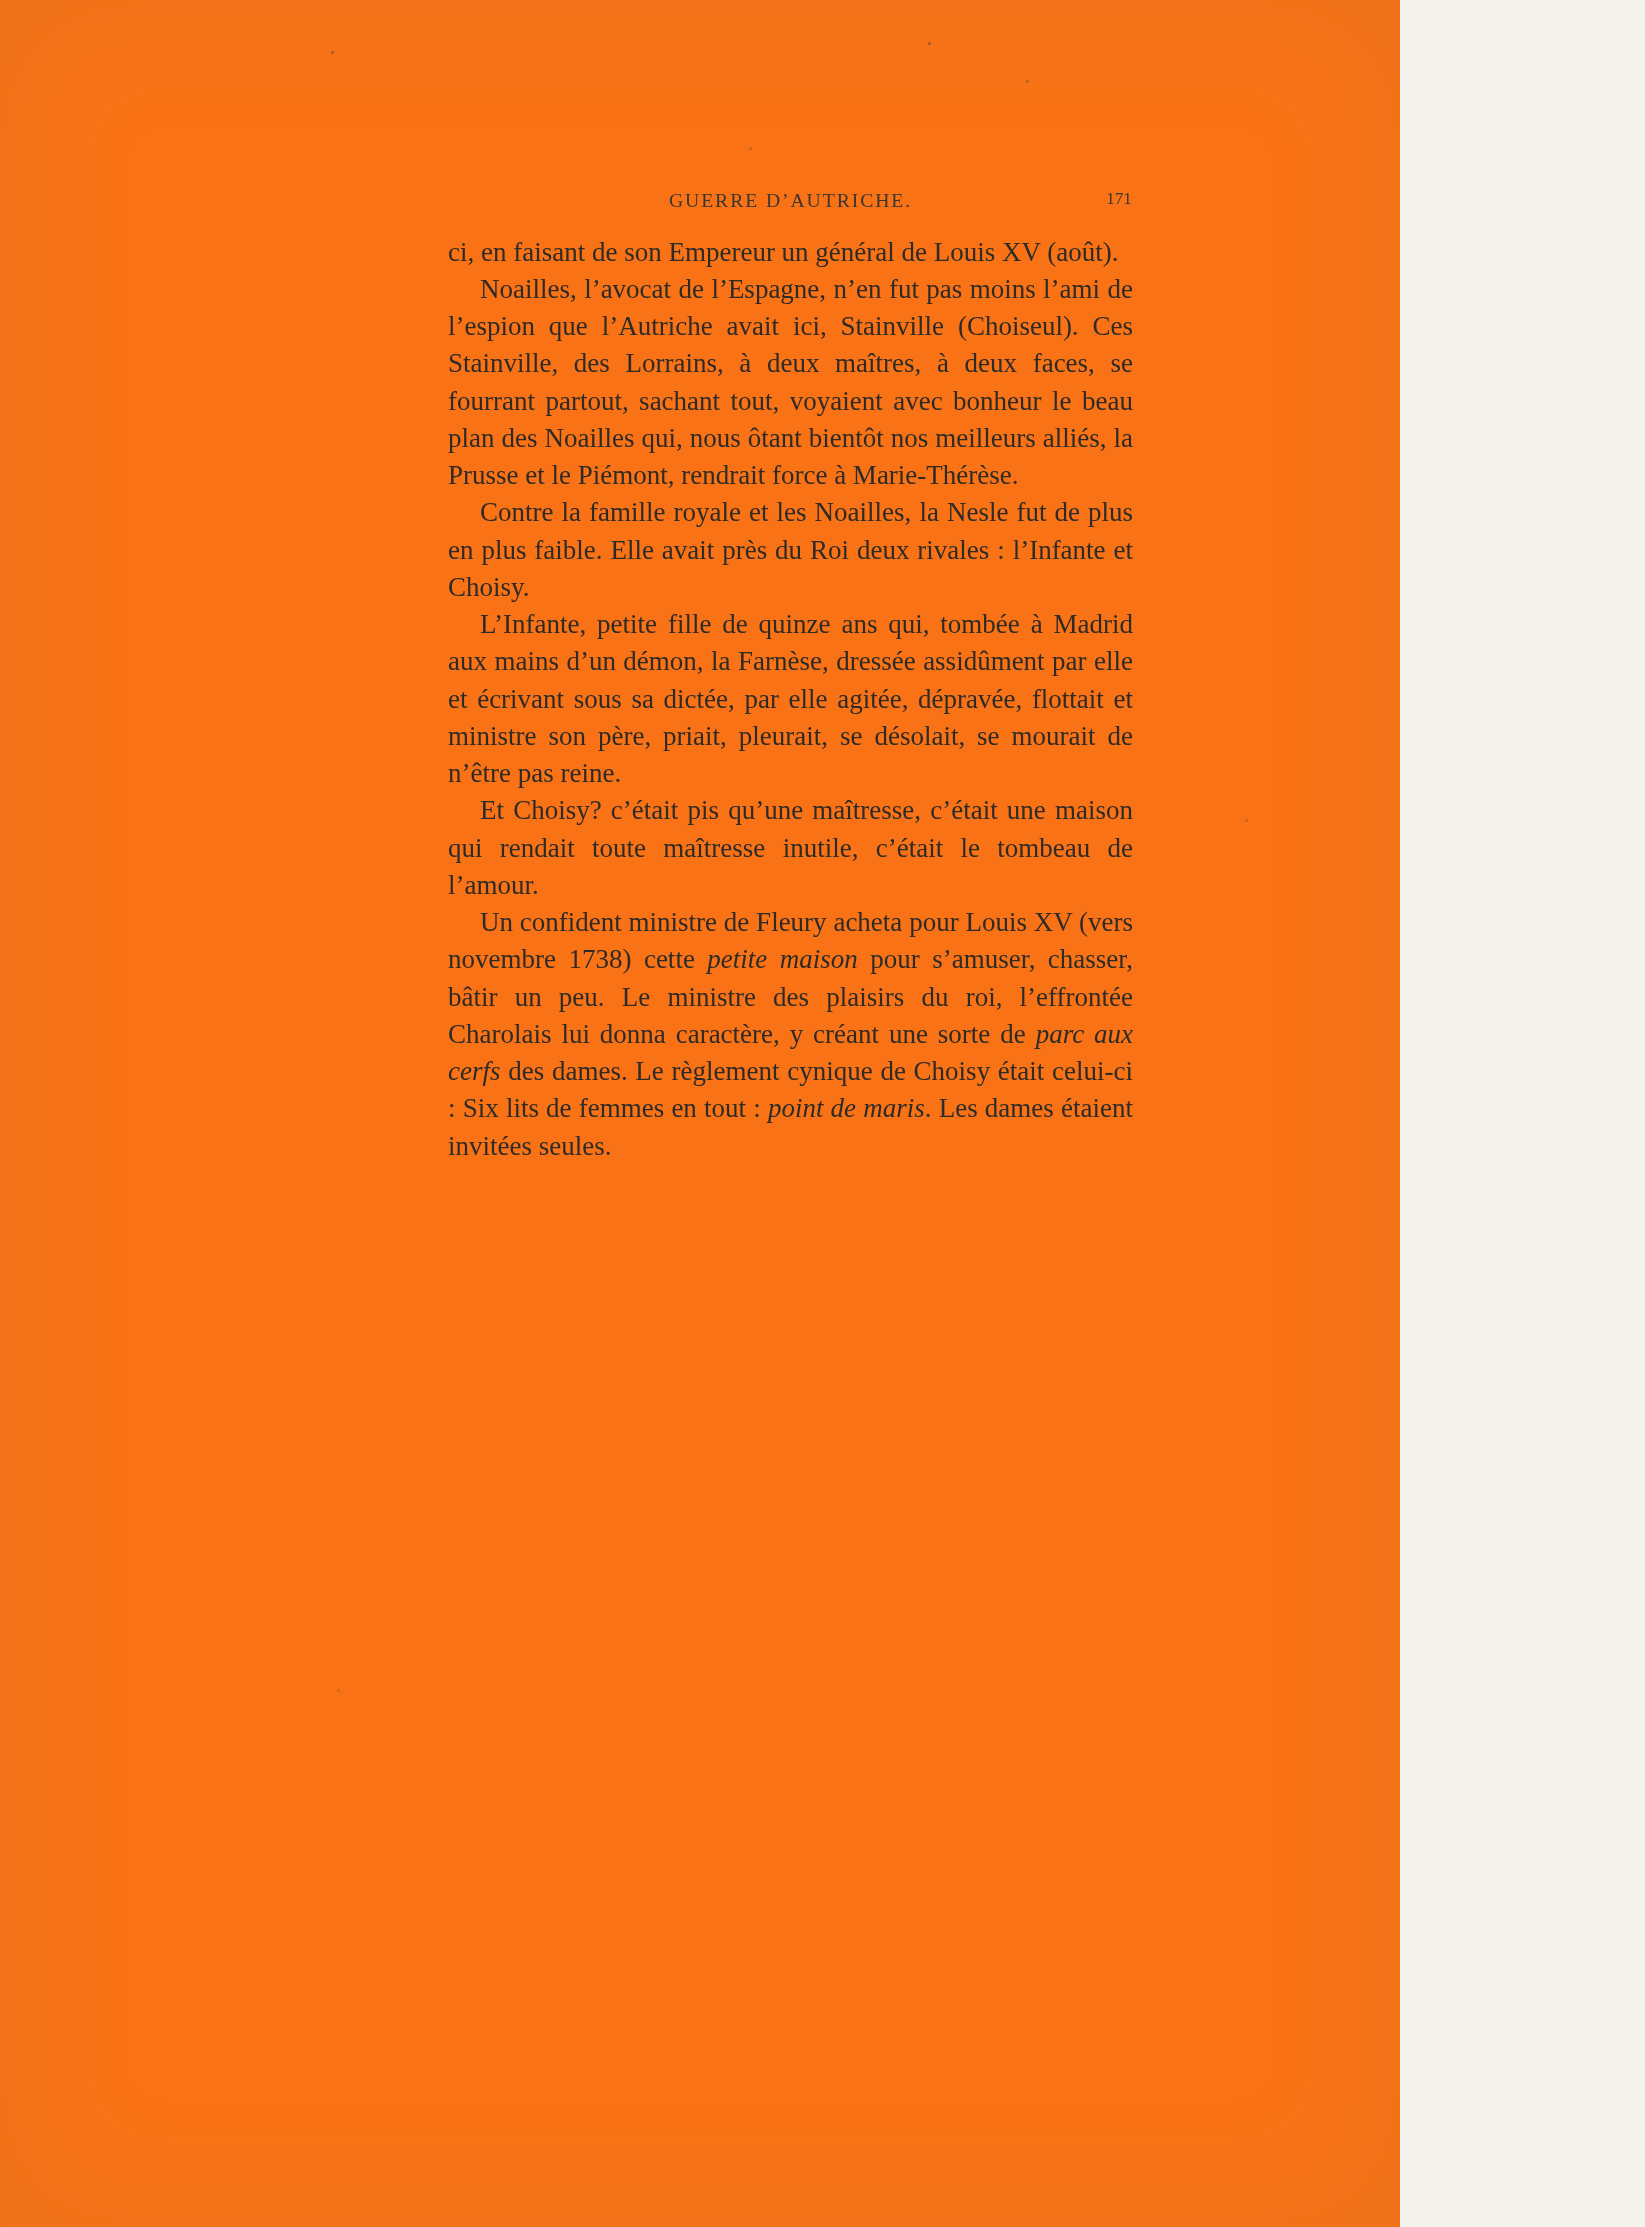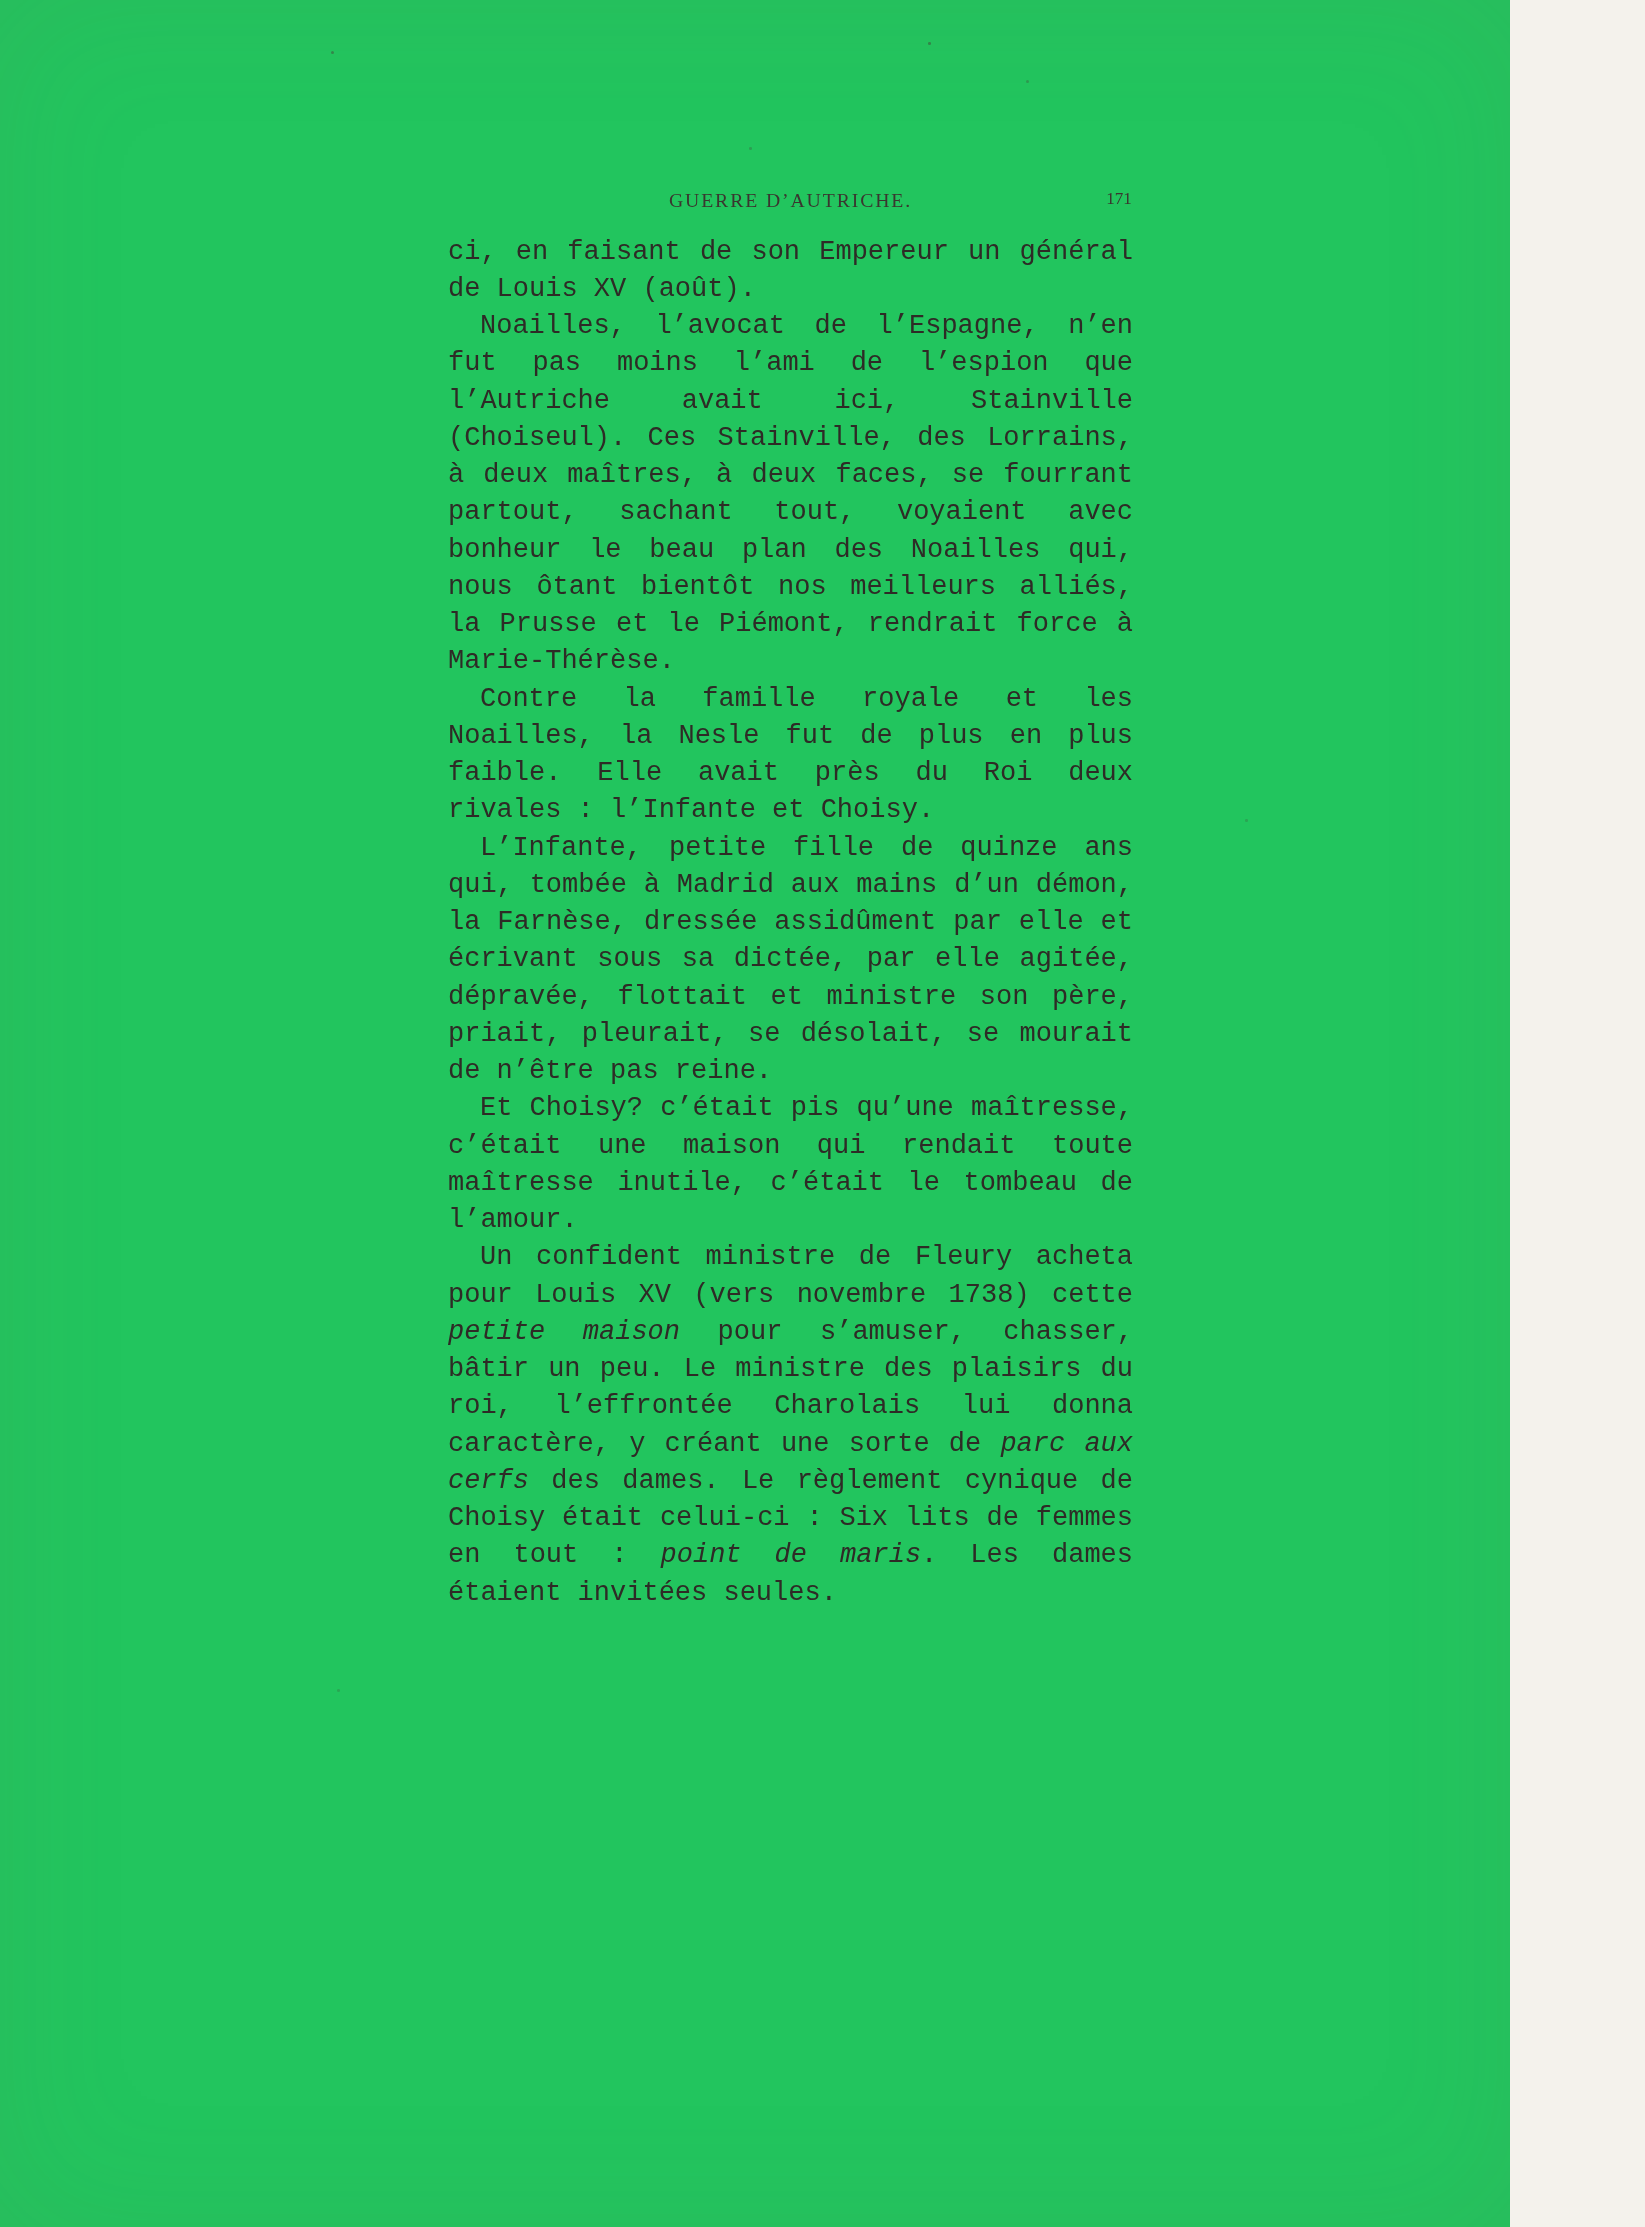--- a/index.html
+++ b/index.html
@@ -7,23 +7,23 @@
     padding: 0;
   }
   body {
     width: 1646px;
     height: 2227px;
     background: #f4f2ec;
     font-family: "Liberation Serif", serif;
   }
   .page {
     position: relative;
-    width: 1510px;
+    width: 1400px;
     height: 2227px;
-    background: #22c55e;
+    background: #f97316;
     box-shadow: inset 0 0 140px rgba(120,110,90,0.10);
     overflow: hidden;
     color: #2e2b26;
   }
   .text-block {
     position: absolute;
     left: 448px;
     top: 189px;
     width: 685px;
   }
@@ -50,21 +50,20 @@
   }
   .body-copy {
     font-size: 27px;
     line-height: 1.38;
     text-align: justify;
     color: #2e2b26;
   }
   .para {
     margin: 0;
     text-indent: 0;
-    font-family: Liberation Mono, monospace;
   }
   .para.indent {
     text-indent: 32px;
   }
   .italic {
     font-style: italic;
   }
   .speck {
     position: absolute;
     background: rgba(70,62,50,0.45);

